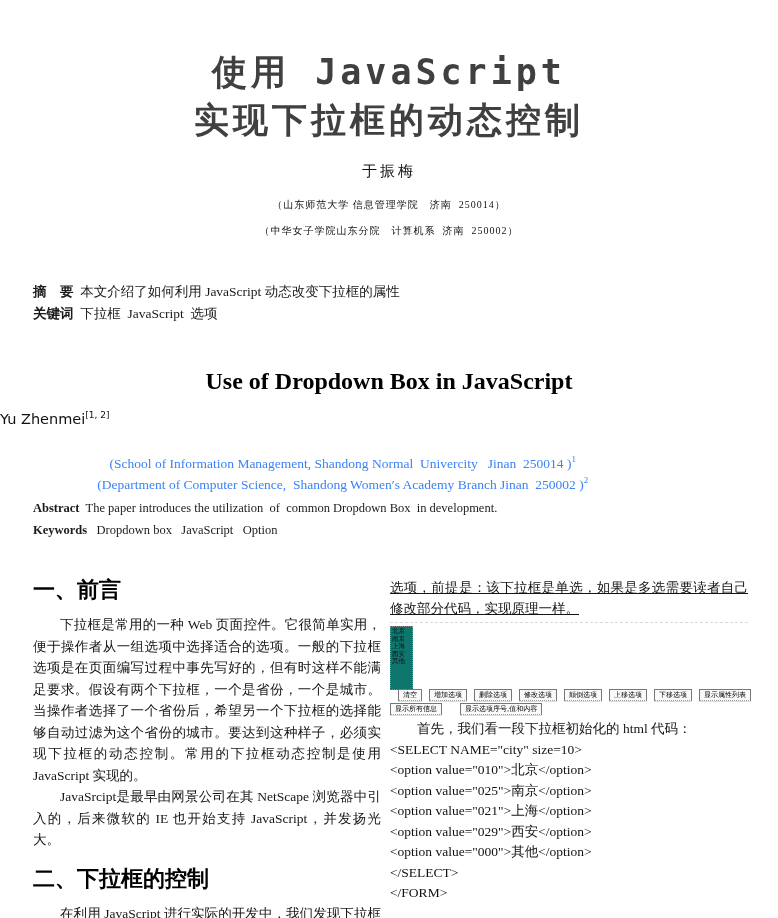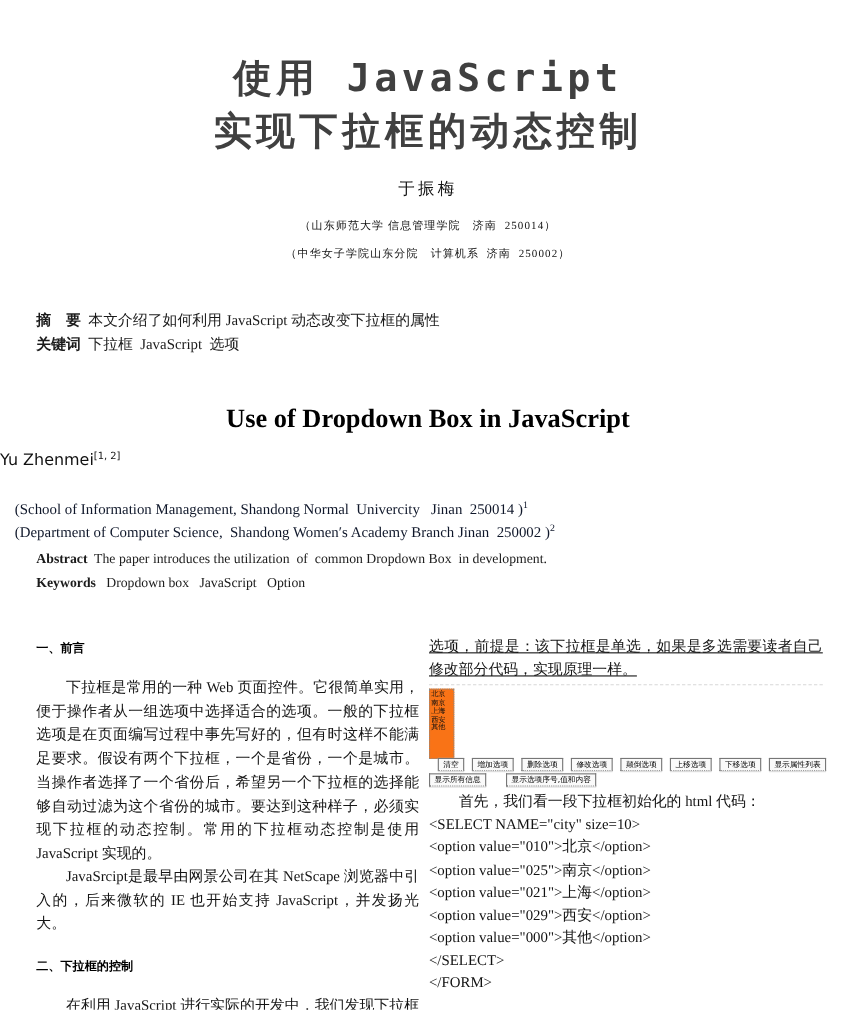--- a/index.html
+++ b/index.html
@@ -30,54 +30,54 @@
   .meta-cn.m2{top:302px;}
   .meta-label{font-weight:bold;font-family:"DejaVu Sans",sans-serif;white-space:pre-wrap;}
   .meta-text{white-space:pre-wrap;}
 
   
   .title-en{position:absolute;top:368px;left:0;width:778px;text-align:center;
     font-size:24px;font-weight:bold;color:#000;}
   .author-en{position:absolute;top:410px;left:0;width:778px;text-align:left;
     font-family:"DejaVu Sans",sans-serif;font-size:14.5px;color:#111;}
   .author-en sup{font-size:9px;}
-  .affil-en{position:absolute;left:0;width:672px;
-    font-size:13.5px;color:#0f172a;white-space:pre-wrap;}
+  .affil-en{position:absolute;left:0;width:672px;text-align:center;
+    font-size:13.5px;color:#3b82f6;white-space:pre-wrap;}
   .affil-en sup{font-size:9px;}
   .affil-en.e1{top:438px;}
   .affil-en.e2{top:459px;}
   .meta-en{position:absolute;left:33px;width:640px;font-size:12.5px;line-height:22px;}
   .meta-en.m1{top:497px;}
   .meta-en.m2{top:519px;}
   .meta-en .meta-label{font-family:"Liberation Serif",serif;}
 
   
   .col{position:absolute;top:578px;font-size:13.5px;}
   .col-left{left:33px;width:348px;}
   .col-right{left:390px;width:358px;}
   .sec-heading{
     font-family:"DejaVu Sans",sans-serif;font-weight:bold;
-    font-size:11px;color:#000;margin:0 0 12px 0;line-height:24px;
+    font-size:22px;color:#000;margin:0 0 12px 0;line-height:24px;
   }
   .sec-heading.second{margin-top:16px;}
   .para{
     margin:0;text-align:justify;text-indent:2em;
     line-height:21.5px;color:#151515;
   }
   .col-right .para{line-height:20.5px;}
   .para.no-indent{text-indent:0;text-decoration:underline;}
 
   
   .figure{
     position:relative;width:358px;height:94px;margin:3px 0 2px 0;
     border-top:1px dashed #d8d8d8;
   }
   .listbox{
     position:absolute;left:0;top:3px;width:23px;height:64px;
-    border:1px dotted #8a8a8a;background:#f97316;
+    border:1px dotted #8a8a8a;background:#0f766e;
     font-family:"DejaVu Sans",sans-serif;font-size:6.5px;line-height:7.5px;
     color:#111;padding:1px 0 0 1px;box-sizing:border-box;overflow:hidden;
   }
   .btn-row{position:absolute;display:flex;justify-content:flex-end;}
   .btn-row.r1{left:8px;top:66px;gap:7px;}
   .btn-row.r2{left:0;top:80px;gap:18px;}
   .mini-btn{
     font-family:"DejaVu Sans",sans-serif;font-size:7px;line-height:10px;
     padding:0 4px;border:1px solid #777;border-bottom:1px dotted #999;
     background:#fafafa;color:#000;white-space:nowrap;

